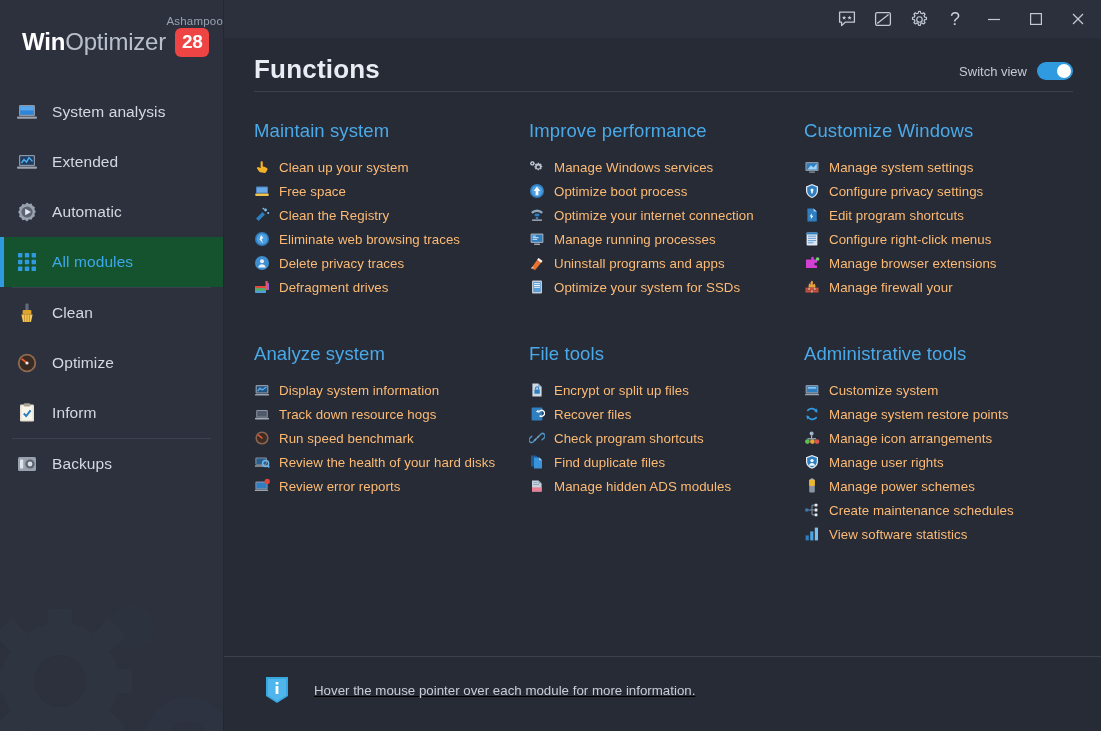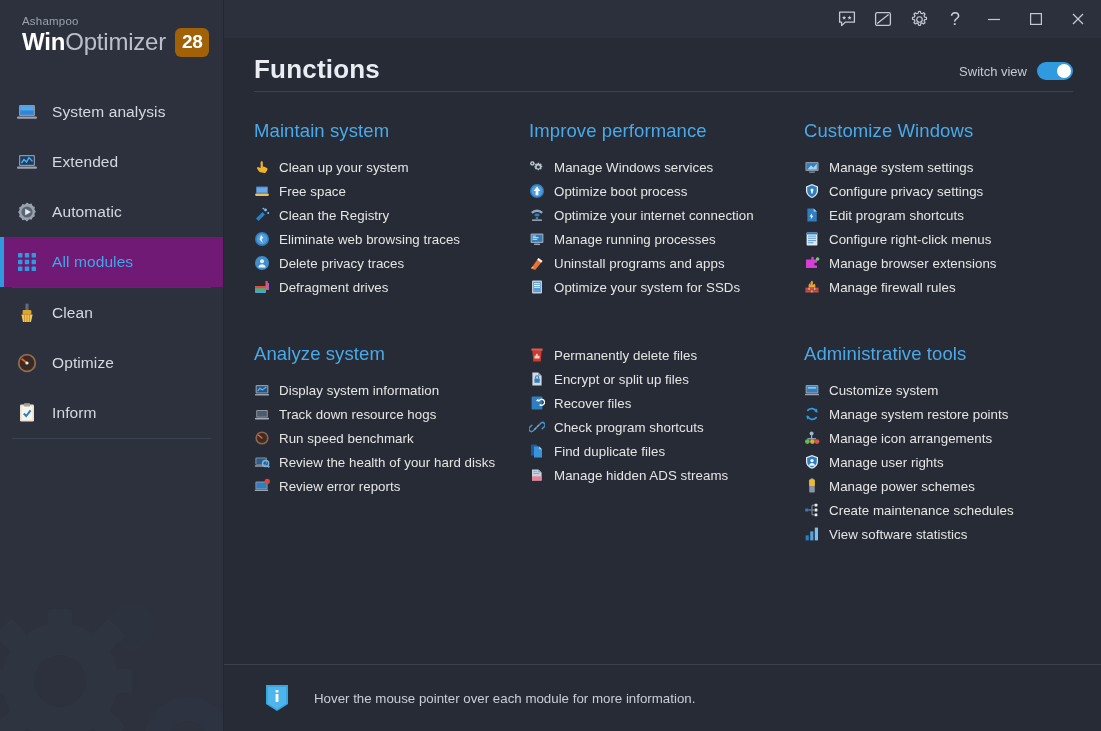--- a/index.html
+++ b/index.html
@@ -19,20 +19,21 @@
 
   
   .sidebar {
     position: relative;
     width: 224px;
     height: 731px;
     background: #2c313d;
     flex: 0 0 224px;
     overflow: hidden;
     border-right: 1px solid #232733;
+    text-align: right;
   }
   .sidebar-watermark {
     position: absolute;
     left: -20px; bottom: -40px;
     width: 280px; height: 240px;
     opacity: 0.35;
     pointer-events: none;
   }
 
   .brand {
@@ -50,21 +51,21 @@
   .brand-row { display: flex; align-items: center; gap: 9px; margin-top: -1px; }
   .brand-name {
     font-size: 24px;
     line-height: 30px;
     color: #b9c0cc;
     letter-spacing: -0.2px;
     white-space: nowrap;
   }
   .brand-name b { color: #ffffff; font-weight: 700; }
   .brand-badge {
-    background: #a16207;
+    background: #ef4444;
     color: #fff;
     font-size: 19px;
     font-weight: 700;
     border-radius: 6px;
     padding: 1px 7px 3px 7px;
     line-height: 25px;
     letter-spacing: -0.5px;
   }
 
   .nav { position: relative; z-index: 2; margin-top: 13px; }
@@ -75,21 +76,21 @@
     height: 50px;
     padding-left: 16px;
     gap: 14px;
     cursor: default;
   }
   .nav-item .nav-label {
     font-size: 15.5px;
     color: #d3d8e0;
     letter-spacing: .1px;
   }
-  .nav-item.active { background: #701a75; }
+  .nav-item.active { background: #14532d; }
   .nav-item.active .nav-label { color: #3da8ea; }
   .nav-item.active::before {
     content: "";
     position: absolute;
     left: 0; top: 0;
     width: 4px; height: 100%;
     background: #2f9ae0;
   }
   .nav-sep {
     position: relative;
@@ -196,34 +197,35 @@
     height: 24px;
     cursor: default;
   }
   .fn-icon {
     width: 16px; height: 16px;
     flex: 0 0 16px;
     display: flex; align-items: center; justify-content: center;
   }
   .fn-label {
     font-size: 13.3px;
-    color: #e5e5e5;
+    color: #fdba74;
     letter-spacing: .05px;
     white-space: nowrap;
   }
 
   .footer {
     flex: 0 0 auto;
     border-top: 1px solid #3b414e;
-    margin: 0 0 0 0;
+    margin: 0 0 8px 0;
     height: 67px;
     display: flex;
     align-items: center;
     padding-left: 40px;
     gap: 24px;
+    text-decoration: underline;
   }
   .footer-icon { width: 26px; height: 28px; flex: 0 0 26px; }
   .footer-text { font-size: 13.3px; color: #c8cdd7; }
 
   svg { display: block; }
 </style>
 </head>
 <body>
 
 <div id="app">
@@ -347,20 +349,31 @@
               <rect x="5.6" y="4.2" width="10.8" height="13.8" fill="#f7f4ea"></rect>
               <rect x="7.8" y="1.2" width="6.4" height="3.2" rx="1" fill="#a9a396"></rect>
               <polyline points="7.8,11.5 10.2,14 14.6,8.4" fill="none" stroke="#2f7ec0" stroke-width="2"></polyline>
             </svg>
         </span>
         <span class="nav-label">Inform</span>
       </div>
 
       <div class="nav-sep"></div>
 
+      <div class="nav-item">
+        <span class="nav-icon">
+          <svg width="22" height="20" viewBox="0 0 22 20">
+              <rect x="2" y="3" width="18" height="14" rx="1.6" fill="#99a1ae"></rect>
+              <rect x="4" y="5.6" width="3.2" height="8.8" rx=".6" fill="#dfe3ea"></rect>
+              <circle cx="14" cy="10" r="4.6" fill="#5c6472"></circle>
+              <circle cx="14" cy="10" r="2.4" fill="#d9dde4"></circle>
+            </svg>
+        </span>
+        <span class="nav-label">Backups</span>
+      </div>
 
     </nav>
   </aside>
 
   <section class="main">
 
     <div class="titlebar">
       <div class="tb-btn">
         <svg width="18" height="18" viewBox="0 0 18 18">
             <path d="M1.6 2.2h14.8v10H7.2l-3.6 3.4v-3.4H1.6z" fill="none" stroke="#c3c9d4" stroke-width="1.3" stroke-linejoin="round"></path>
@@ -610,21 +623,21 @@
             <span class="fn-icon">
                 <svg width="16" height="16" viewBox="0 0 16 16">
                   <rect x="1.4" y="8.6" width="13.2" height="2.3" fill="#c9503c"></rect>
                   <rect x="1.4" y="11.2" width="13.2" height="2.3" fill="#c9503c"></rect>
                   <rect x="4.6" y="8.6" width=".9" height="2.3" fill="#e8e2d8"></rect>
                   <rect x="10.4" y="8.6" width=".9" height="2.3" fill="#e8e2d8"></rect>
                   <rect x="7.5" y="11.2" width=".9" height="2.3" fill="#e8e2d8"></rect>
                   <path d="M8 1.6c1.6 1.7 1 3 .4 3.8.9.2 1.7-.3 2-1 1.2 1.4 1.4 3.1.6 4.2H5c-.9-1.3-.5-3.4 1-4.6-.2 1 .2 1.6.8 1.8-.6-1.3-.5-3 1.2-4.2z" fill="#eda13a"></path>
                 </svg>
               </span>
-            <span class="fn-label">Manage firewall rules</span>
+            <span class="fn-label">Manage firewall your</span>
           </div>
         </div>
 
         <div class="group">
           <div class="group-title">Analyze system</div>
           <div class="fn-item">
             <span class="fn-icon">
                 <svg width="16" height="16" viewBox="0 0 16 16">
                   <rect x="1.6" y="3" width="12.8" height="8.6" rx="1" fill="#8f98a6"></rect>
                   <rect x="2.8" y="4.2" width="10.4" height="6.2" fill="#27527e"></rect>
@@ -673,30 +686,21 @@
                   <rect x="2.4" y="4.6" width="10.2" height="5.8" fill="#2f7ec0"></rect>
                   <rect x=".8" y="11.6" width="13.4" height="1.5" rx=".6" fill="#9aa3b0"></rect>
                   <circle cx="13.2" cy="3.4" r="2.6" fill="#e0453c"></circle>
                 </svg>
               </span>
             <span class="fn-label">Review error reports</span>
           </div>
         </div>
 
         <div class="group">
-          <div class="fn-item">
-            <span class="fn-icon">
-                <svg width="16" height="16" viewBox="0 0 16 16">
-                  <path d="M3.4 3.4h9.2l-.8 11.2H4.2z" fill="#d1392e"></path>
-                  <rect x="2.4" y="1.6" width="11.2" height="2.2" rx=".6" fill="#e8564a"></rect>
-                  <path d="M8 6.4c1.4 1.2.9 2.2.4 2.8.8.1 1.3-.4 1.5-.9.9 1.1 1 2.3.4 3.2H5.8c-.7-1-.4-2.6.7-3.5-.2.8.1 1.2.6 1.4-.5-1-.4-2.2.9-3z" fill="#f5d5d2"></path>
-                </svg>
-              </span>
-            <span class="fn-label">Permanently delete files</span>
-          </div>
+          <div class="group-title">File tools</div>
           <div class="fn-item">
             <span class="fn-icon">
                 <svg width="16" height="16" viewBox="0 0 16 16">
                   <path d="M3.4 1.4h5.8l3.4 3.4v9.8H3.4z" fill="#cfd9e4"></path>
                   <path d="M9.2 1.4l3.4 3.4H9.2z" fill="#8fa3b8"></path>
                   <rect x="5.4" y="7.4" width="5.4" height="4.4" rx=".6" fill="#2f7ec0"></rect>
                   <path d="M6.6 7.4V6.2a1.5 1.5 0 0 1 3 0v1.2" fill="none" stroke="#2f7ec0" stroke-width="1.1"></path>
                 </svg>
               </span>
             <span class="fn-label">Encrypt or split up files</span>
@@ -734,21 +738,21 @@
           <div class="fn-item">
             <span class="fn-icon">
                 <svg width="16" height="16" viewBox="0 0 16 16">
                   <path d="M3 2.4h6.4l3.2 3.2v8H3z" fill="#c6d2de"></path>
                   <rect x="3" y="9.4" width="9.6" height="4.2" fill="#ea7f95"></rect>
                   <path d="M9.4 2.4l3.2 3.2H9.4z" fill="#8fa3b8"></path>
                   <rect x="4.2" y="4.2" width="4.2" height=".9" fill="#8fa3b8"></rect>
                   <rect x="4.2" y="6" width="5.8" height=".9" fill="#8fa3b8"></rect>
                 </svg>
               </span>
-            <span class="fn-label">Manage hidden ADS streams</span>
+            <span class="fn-label">Manage hidden ADS modules</span>
           </div>
         </div>
 
         <div class="group">
           <div class="group-title">Administrative tools</div>
           <div class="fn-item">
             <span class="fn-icon">
                 <svg width="16" height="16" viewBox="0 0 16 16">
                   <rect x="1.6" y="3" width="12.8" height="8.4" rx="1" fill="#8b94a2"></rect>
                   <rect x="2.8" y="4.2" width="10.4" height="6" fill="#2f7ec0"></rect>

